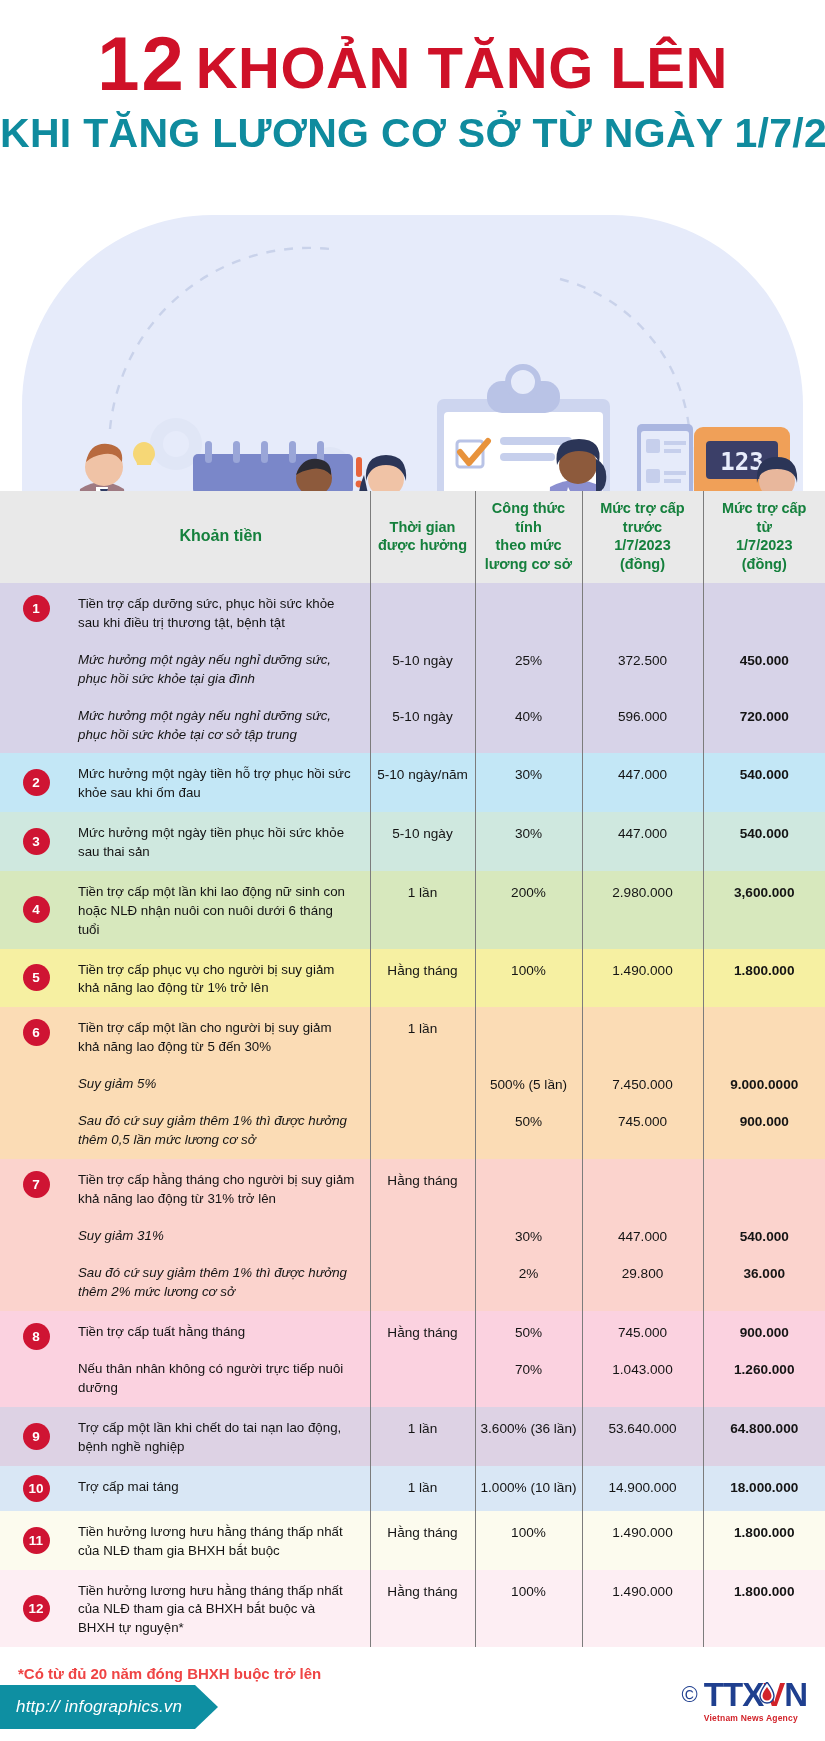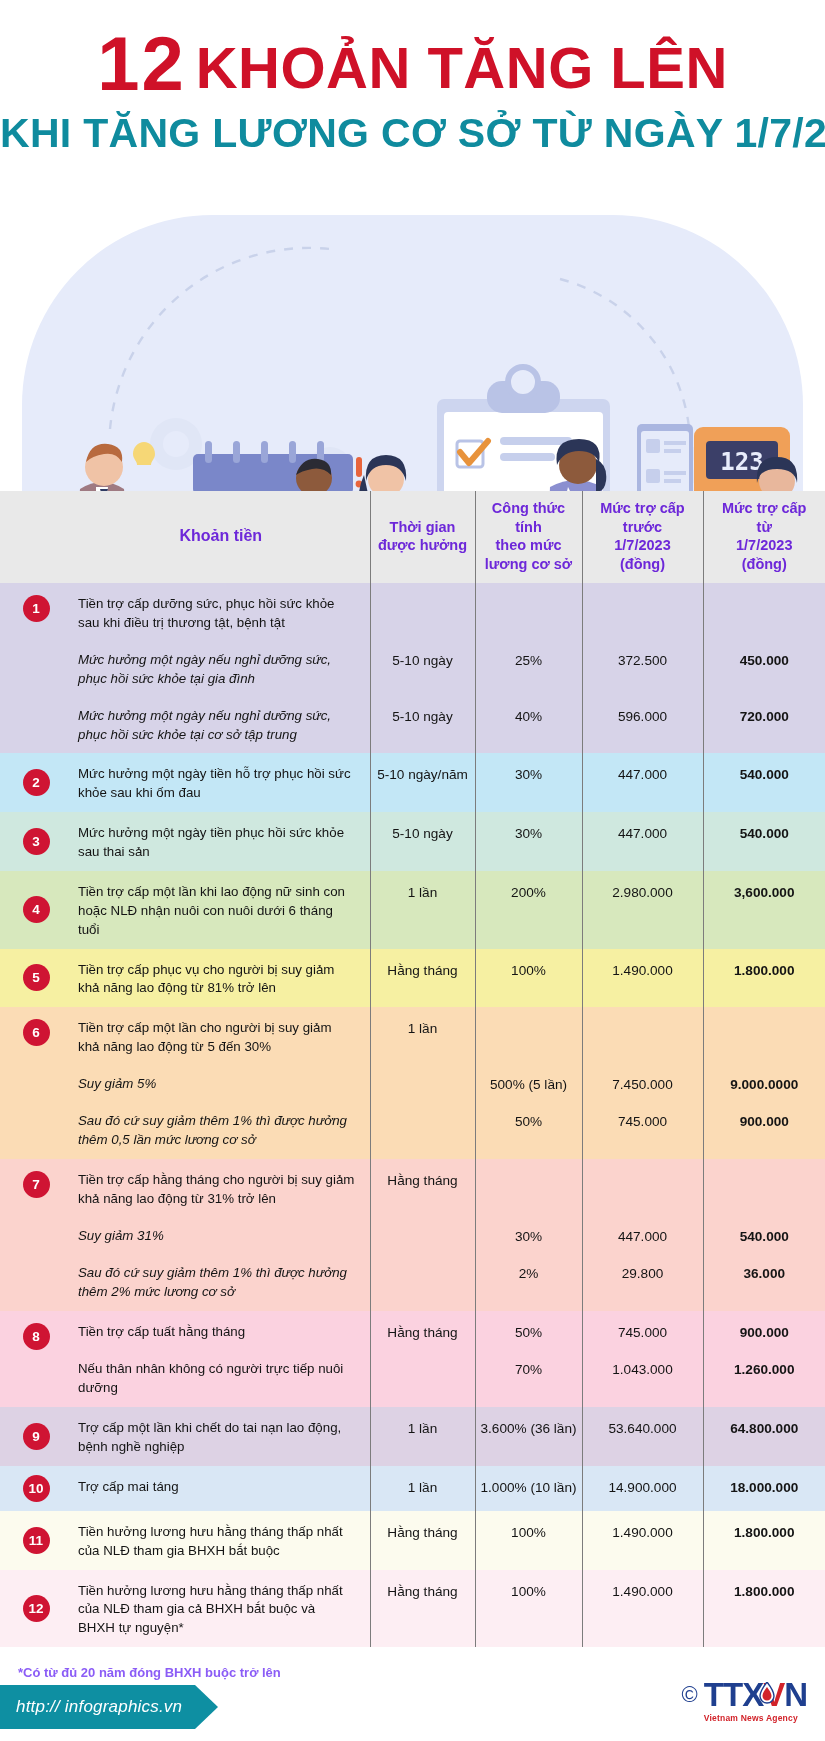--- a/index.html
+++ b/index.html
@@ -78,21 +78,21 @@
   }
   .table col.c-num   { width: 72px; }
   .table col.c-name  { width: 298px; }
   .table col.c-time  { width: 105px; }
   .table col.c-form  { width: 107px; }
   .table col.c-bef   { width: 121px; }
   .table col.c-aft   { width: 122px; }
 
   thead th {
     background: #e9e9e9;
-    color: #6d28d9;
+    color: #15803d;
     font-size: 14.5px;
     font-weight: 700;
     line-height: 1.28;
     padding: 8px 4px 10px;
     vertical-align: middle;
     text-align: center;
     height: 92px;
     margin-left: 24px;
   }
   thead th.h-name { text-align: center; font-size: 16px; }
@@ -125,22 +125,22 @@
     background: #cf1433;
     color: #fff;
     font-size: 13.5px;
     font-weight: 700;
     line-height: 27px;
     text-align: center;
   }
 
   
   .footnote {
-    font-size: 13px;
-    color: #8b5cf6;
+    font-size: 15px;
+    color: #ef4444;
     padding: 18px 0 0 18px;
     font-weight: 600;
   }
   .footer {
     position: absolute;
     left: 0; right: 0; bottom: 0;
     height: 62px;
   }
   .footer-bar {
     position: absolute;
@@ -512,21 +512,21 @@
         <tr class="firstline" style="background: rgb(215, 232, 189);">
           <td rowspan="1" style="vertical-align: middle; padding-top: 9px;"><span class="badge">4</span></td>
           <td class="name">Tiền trợ cấp một lần khi lao động nữ sinh con hoặc NLĐ nhận nuôi con nuôi dưới 6 tháng tuổi</td>
           <td class="numcell vline val">1 lần</td>
           <td class="numcell vline val">200%</td>
           <td class="numcell vline val">2.980.000</td>
           <td class="numcell vline val after">3,600.000</td>
         </tr>
         <tr class="firstline" style="background: rgb(246, 240, 162);">
           <td rowspan="1" style="vertical-align: middle; padding-top: 9px;"><span class="badge">5</span></td>
-          <td class="name">Tiền trợ cấp phục vụ cho người bị suy giảm khả năng lao động từ 81% trở lên</td>
+          <td class="name">Tiền trợ cấp phục vụ cho người bị suy giảm khả năng lao động từ 1% trở lên</td>
           <td class="numcell vline val">Hằng tháng</td>
           <td class="numcell vline val">100%</td>
           <td class="numcell vline val">1.490.000</td>
           <td class="numcell vline val after">1.800.000</td>
         </tr>
         <tr class="firstline" style="background: rgb(251, 220, 181);">
           <td rowspan="3" style="vertical-align: top; padding-top: 12px;"><span class="badge">6</span></td>
           <td class="name">Tiền trợ cấp một lần cho người bị suy giảm khả năng lao động từ 5 đến 30%</td>
           <td class="numcell vline val">1 lần</td>
           <td class="numcell vline val"></td>

